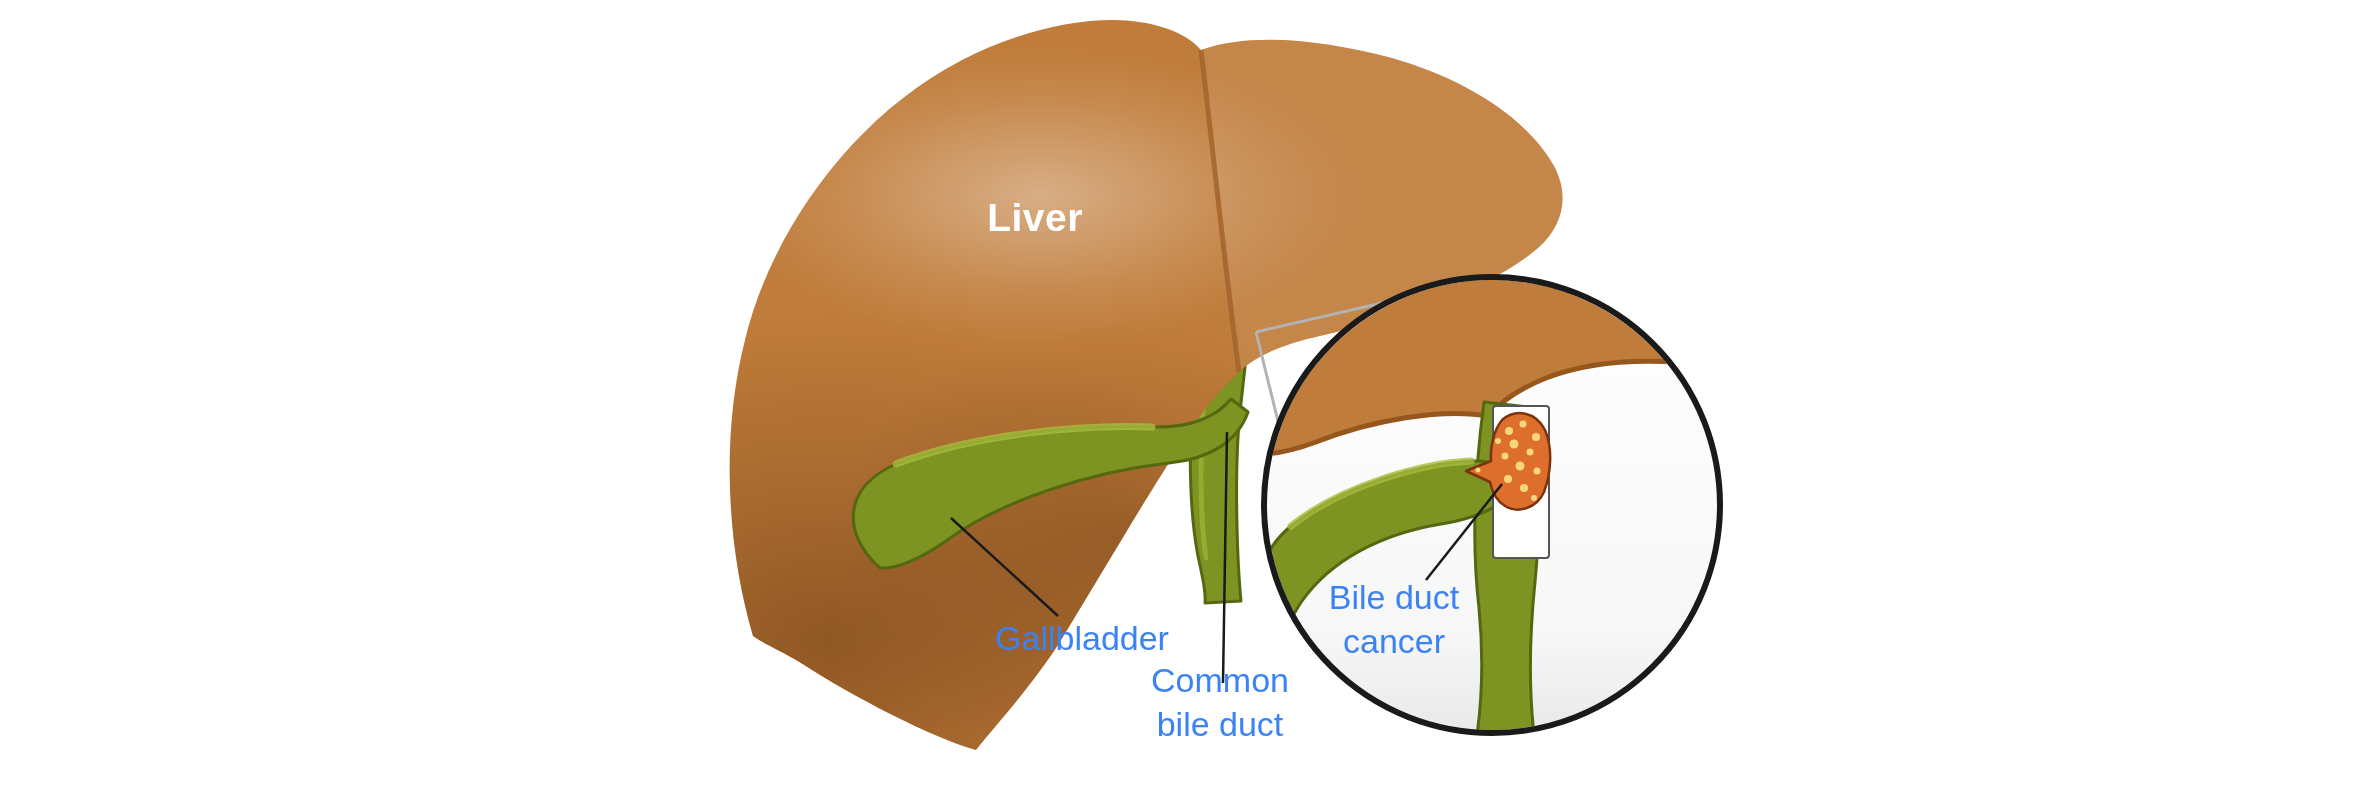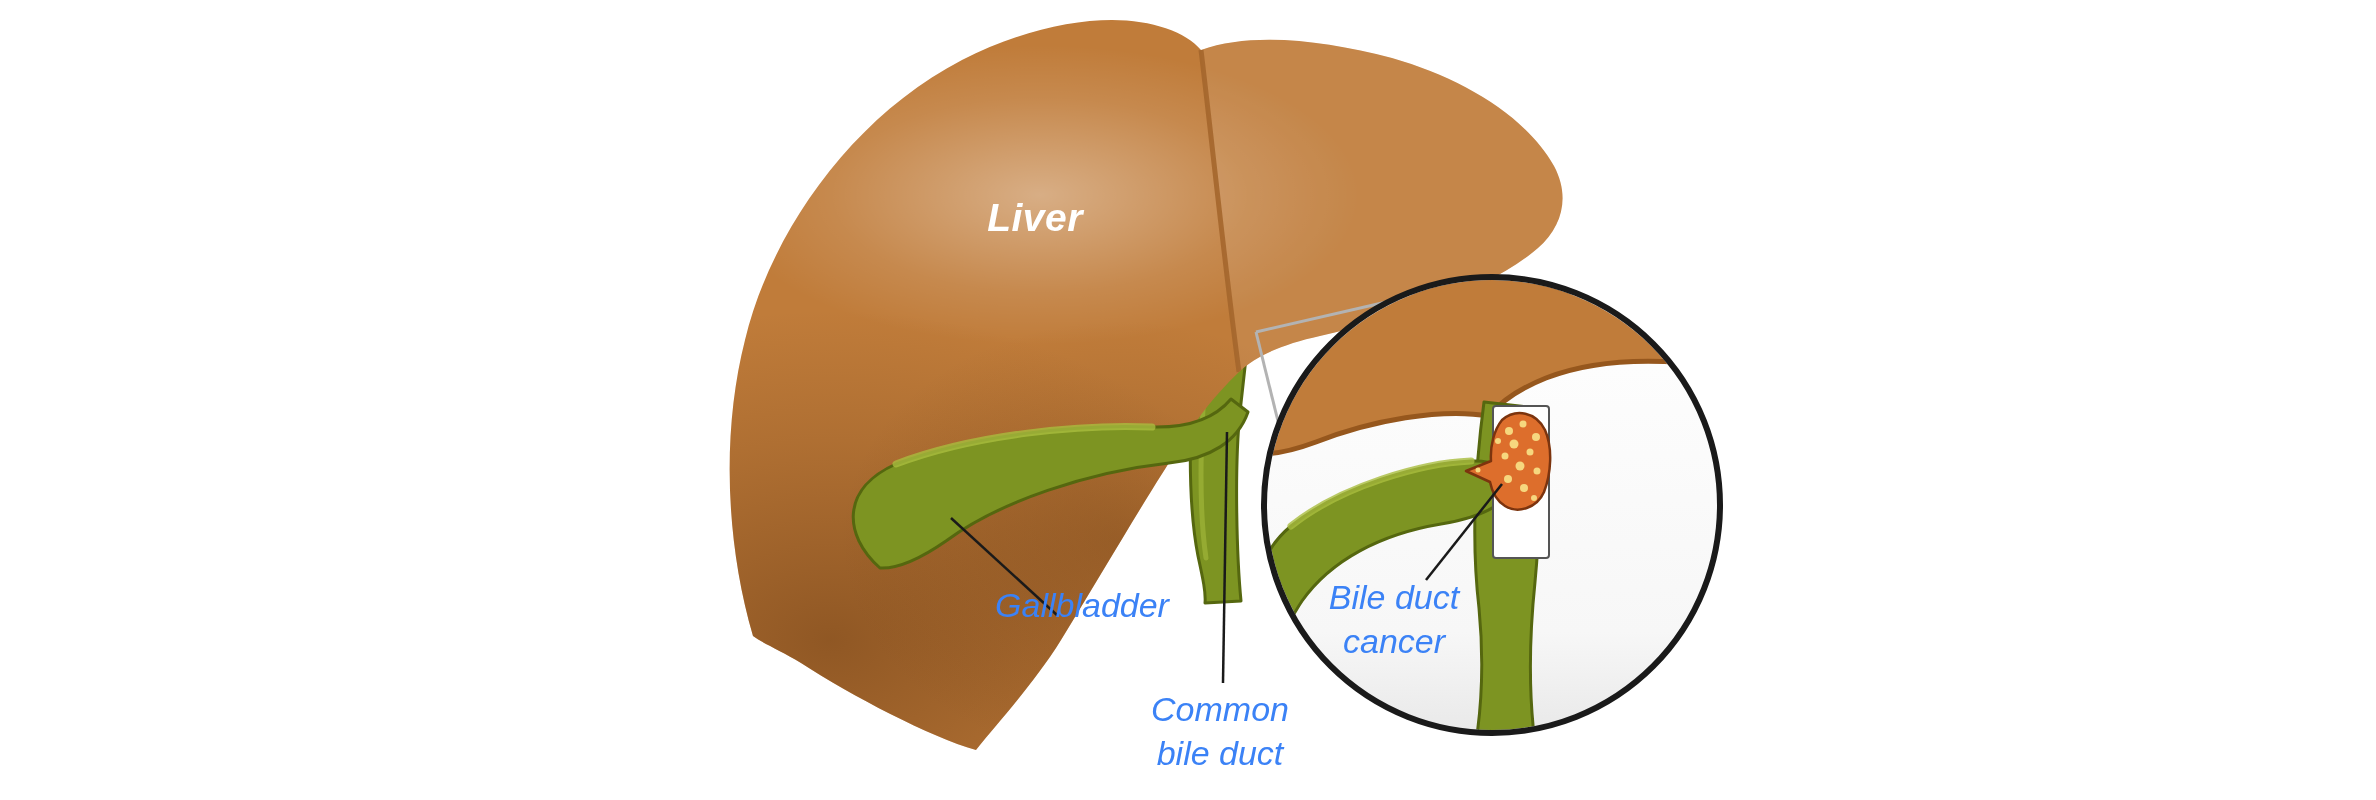--- a/index.html
+++ b/index.html
@@ -7,21 +7,20 @@
     padding: 0;
     background: #ffffff;
     font-family: "Liberation Sans", sans-serif;
   }
   .canvas {
     position: relative;
     width: 2170px;
     height: 800px;
     background: #ffffff;
     overflow: hidden;
-    font-style: italic;
   }
   .canvas svg {
     position: absolute;
     left: 0;
     top: 0;
   }
   .label {
     position: absolute;
     transform: translate(-50%, -50%);
     text-align: center;
@@ -114,23 +113,23 @@
         <circle cx="1498" cy="441" r="3"></circle>
         <circle cx="1478" cy="470" r="2.5"></circle>
       </g>
       <line x1="1502" y1="484" x2="1426" y2="580" stroke="#1a1a1a" stroke-width="2.5"></line>
     </g>
     <circle cx="1492" cy="505" r="228" fill="none" stroke-width="6" stroke="#1a1a1a"></circle>
   </svg>
 
   <div class="label liver" style="left:1035px; top:218px;">Liver</div>
 
-  <div class="label" style="left:1082px; top:606px;">Gallbladder</div>
+  <div class="label" style="left:1082px; top:639px;">Gallbladder</div>
 
-  <div class="label" style="left:1220px; top:732px;">
+  <div class="label" style="left:1220px; top:703px;">
     <span>Common</span>
     <span>bile duct</span>
   </div>
 
   <div class="label" style="left:1394px; top:620px;">
     <span>Bile duct</span>
     <span>cancer</span>
   </div>
 
 </div>

